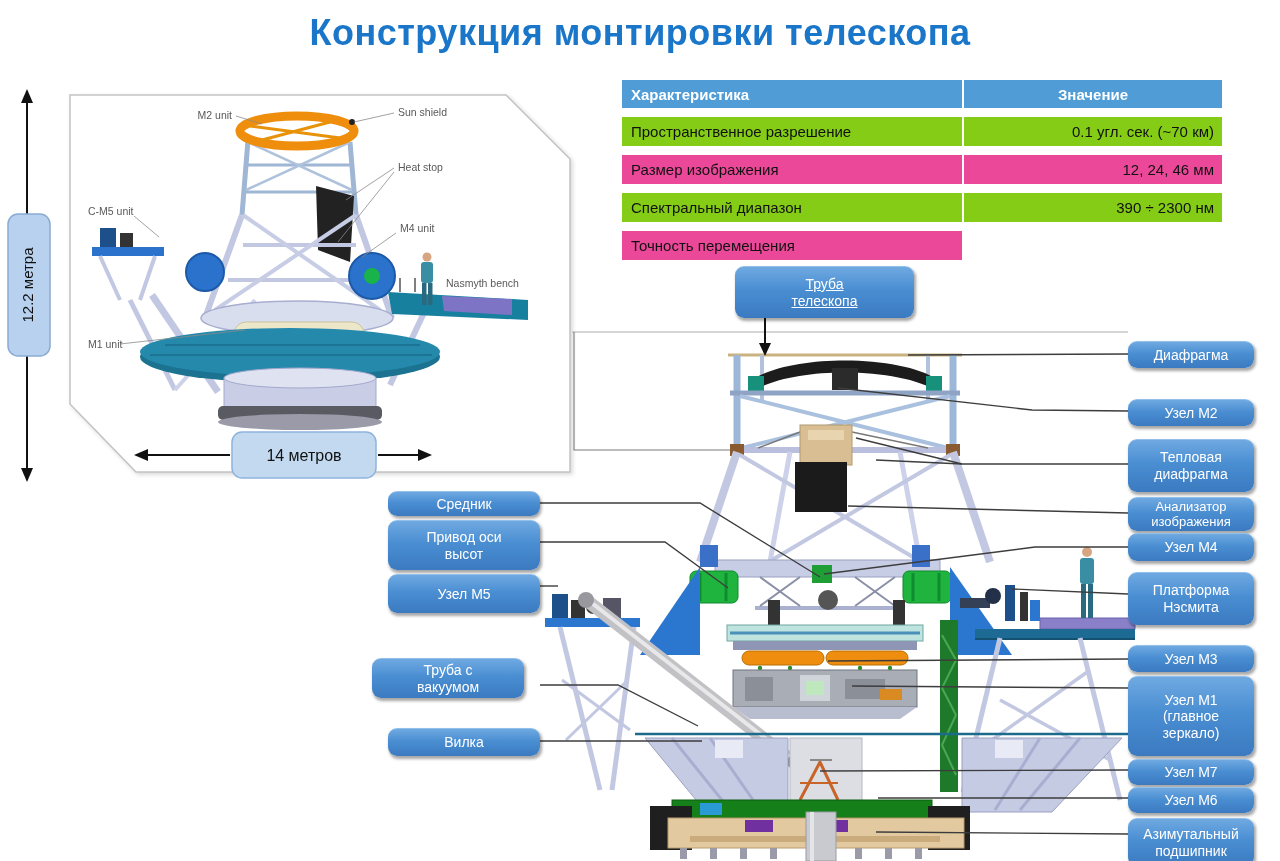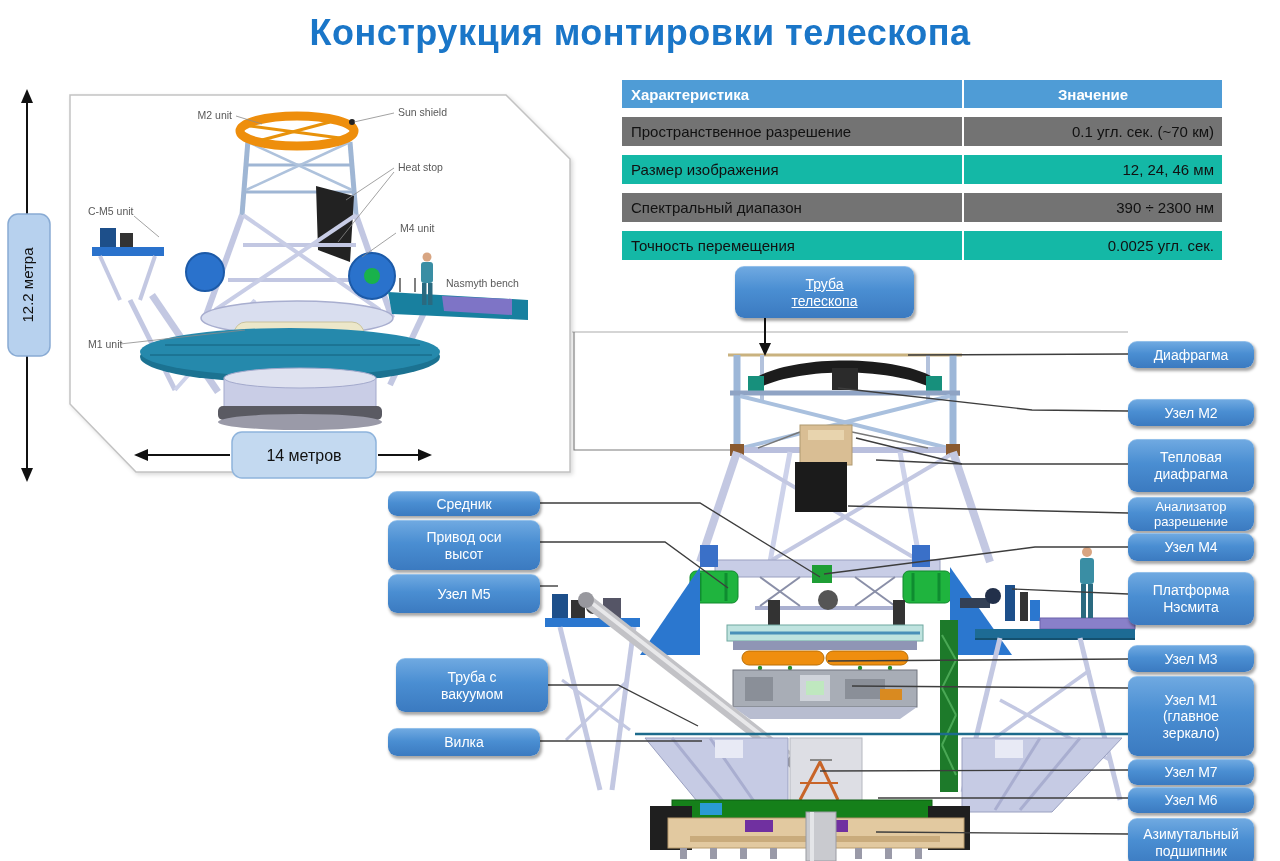--- a/index.html
+++ b/index.html
@@ -13,22 +13,22 @@
   
   .spec-table{position:absolute;left:622px;top:80px;width:600px;display:flex;
               flex-direction:column;gap:9px;font-size:15px;color:#111;}
   .tr{display:flex;gap:2px;height:29px;}
   .tr.head{height:28px;}
   .cell{box-sizing:border-box;display:flex;align-items:center;}
   .c1{width:340px;padding-left:9px;}
   .c2{width:258px;justify-content:flex-end;padding-right:8px;}
   .head .cell{background:#4f9cd6;color:#fff;font-weight:bold;}
   .head .c2{justify-content:center;padding-right:0;}
-  .r-odd .cell{background:#737373;}
-  .r-even .cell{background:#14b8a6;}
+  .r-odd .cell{background:#84cc16;}
+  .r-even .cell{background:#ec4899;}
   
   .co{position:absolute;box-sizing:border-box;
       background:linear-gradient(180deg,#6fa9e1 0%,#4a8ed2 45%,#3b7ac0 100%);
       border-radius:9px;border-top:1px solid #93c0ea;
       color:#fff;display:flex;align-items:center;justify-content:center;text-align:center;
       font-size:14px;line-height:1.18;white-space:pre-line;
       box-shadow:1.5px 2.5px 3px rgba(0,0,0,.35);}
   .co.small{font-size:13px;line-height:1.1;}
 </style>
 </head>
@@ -149,21 +149,20 @@
   <div class="tr r-even">
     <div class="cell c1">Размер изображения</div>
     <div class="cell c2">12, 24, 46 мм</div>
   </div>
   <div class="tr r-odd">
     <div class="cell c1">Спектральный диапазон</div>
     <div class="cell c2">390 ÷ 2300 нм</div>
   </div>
   <div class="tr r-even">
     <div class="cell c1">Точность перемещения</div>
-    <div class="cell c2">0.0025 угл. сек.</div>
   </div>
 </div>
 
 <svg class="fig-right" width="740" height="611" viewBox="540 250 740 611">
 
   <line x1="572" y1="332" x2="1128" y2="332" stroke="#ababab" stroke-width="1"></line>
   <polyline points="574,332 574,450 733,450" fill="none" stroke="#7a7a7a" stroke-width="1.1"></polyline>
 
   <g>
 
@@ -338,30 +337,30 @@
   </g>
 </svg>
 
 <div class="co" style="left:735px;top:266px;width:179px;height:52px;text-decoration:underline;">Труба
 телескопа</div>
 
 <div class="co" style="left:388px;top:491px;width:152px;height:25px;">Средник</div>
 <div class="co" style="left:388px;top:520px;width:152px;height:50px;">Привод оси
 высот</div>
 <div class="co" style="left:388px;top:574px;width:152px;height:39px;">Узел М5</div>
-<div class="co" style="left:396px;top:658px;width:152px;height:54px;">Труба с
+<div class="co" style="left:372px;top:658px;width:152px;height:40px;">Труба с
 вакуумом</div>
 <div class="co" style="left:388px;top:728px;width:152px;height:28px;">Вилка</div>
 
 <div class="co" style="left:1128px;top:341px;width:126px;height:27px;">Диафрагма</div>
 <div class="co" style="left:1128px;top:399px;width:126px;height:27px;">Узел М2</div>
 <div class="co" style="left:1128px;top:439px;width:126px;height:53px;">Тепловая
 диафрагма</div>
 <div class="co small" style="left:1128px;top:497px;width:126px;height:34px;">Анализатор
-разрешение</div>
+изображения</div>
 <div class="co" style="left:1128px;top:533px;width:126px;height:28px;">Узел М4</div>
 <div class="co" style="left:1128px;top:572px;width:126px;height:53px;">Платформа
 Нэсмита</div>
 <div class="co" style="left:1128px;top:645px;width:126px;height:27px;">Узел М3</div>
 <div class="co" style="left:1128px;top:676px;width:126px;height:80px;">Узел М1
 (главное
 зеркало)</div>
 <div class="co" style="left:1128px;top:759px;width:126px;height:26px;">Узел М7</div>
 <div class="co" style="left:1128px;top:787px;width:126px;height:26px;">Узел М6</div>
 <div class="co" style="left:1128px;top:818px;width:126px;height:48px;">Азимутальный

